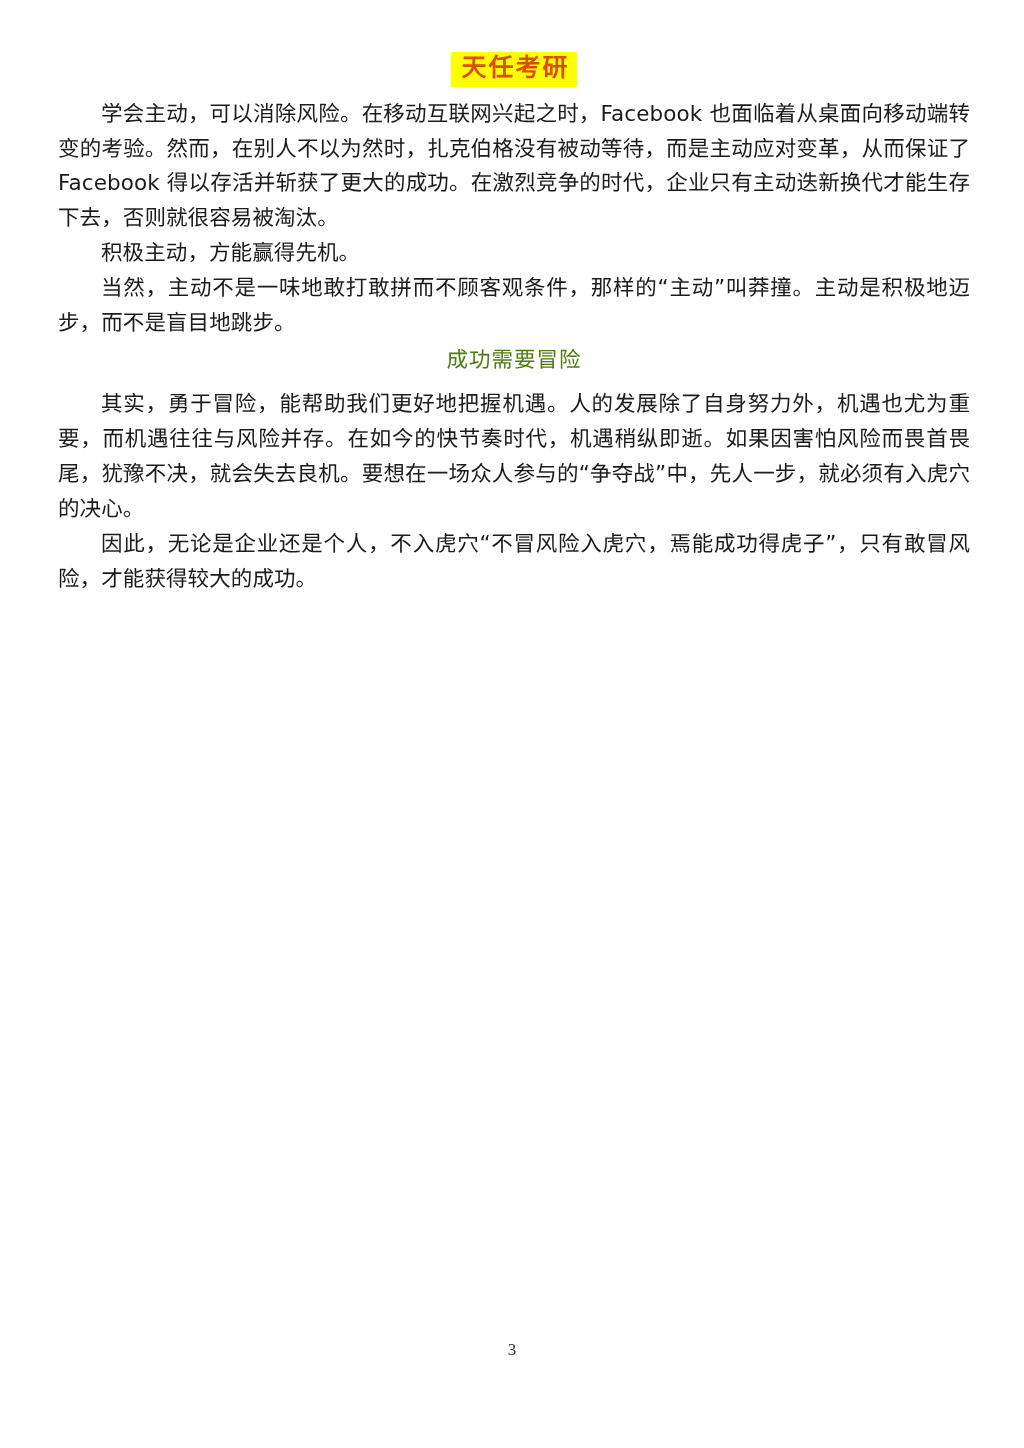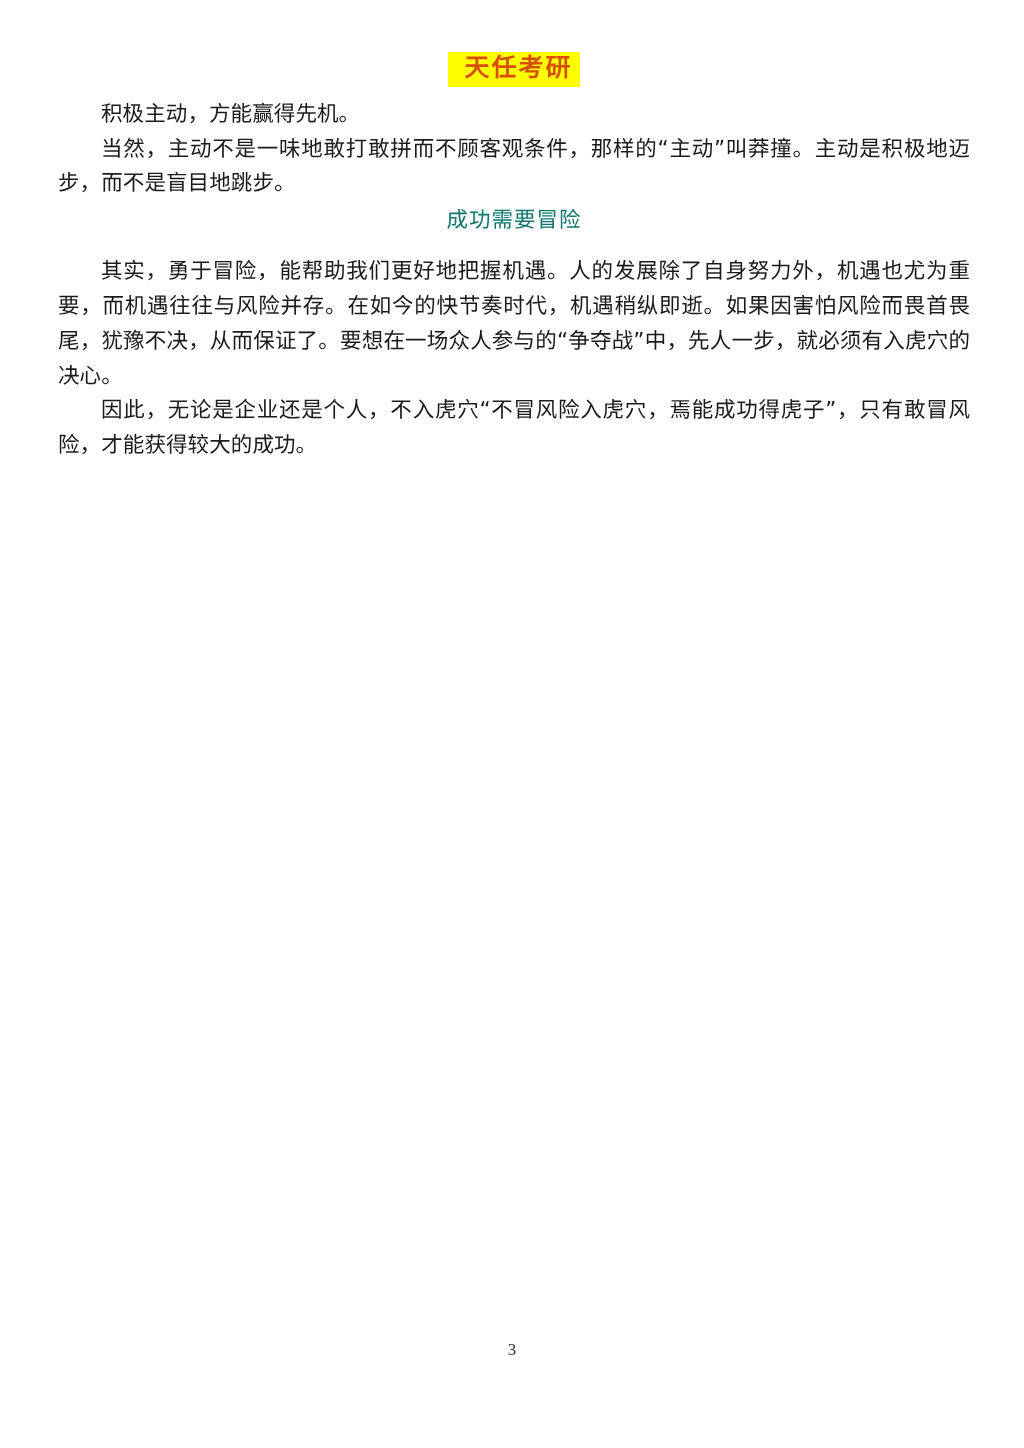--- a/index.html
+++ b/index.html
@@ -30,42 +30,42 @@
     margin: 0 0 10px 0;
     line-height: 1.2;
   }
   .doc-title {
     display: inline-block;
     background: #ffff00;
     color: #d94f00;
     font-size: 25px;
     font-weight: 700;
     letter-spacing: 2px;
-    padding: 2px 7px 4px 16px;
+    padding: 2px 7px 4px 10px;
     line-height: 1.15;
     font-family: "DejaVu Sans", "Liberation Sans", sans-serif;
   }
   p.para {
     margin: 0;
     font-size: 21.5px;
     line-height: 1.62;
     color: #1b1b1b;
     text-align: justify;
     text-justify: inter-ideograph;
     text-indent: 2em;
     letter-spacing: 0.1px;
     font-family: "DejaVu Sans", "Liberation Sans", sans-serif;
     -webkit-font-smoothing: antialiased;
   }
   h2.section-heading {
-    margin: 2px 0 16px 0;
+    margin: 2px 0 10px 0;
     font-size: 21.5px;
     font-weight: 400;
     line-height: 1.62;
-    color: #0f766e;
+    color: #4d7c0f;
     text-align: center;
     letter-spacing: 1px;
     font-family: "DejaVu Sans", "Liberation Sans", sans-serif;
   }
   .page-number {
     position: absolute;
     left: 0;
     right: 0;
     top: 1340px;
     text-align: center;
@@ -78,32 +78,33 @@
 <body>
 
 <div class="page">
 
   <div class="content">
 
     <div class="doc-title-wrap">
       <span class="doc-title">天任考研</span>
     </div>
 
+    <p class="para">学会主动，可以消除风险。在移动互联网兴起之时，Facebook 也面临着从桌面向移动端转变的考验。然而，在别人不以为然时，扎克伯格没有被动等待，而是主动应对变革，从而保证了 Facebook 得以存活并斩获了更大的成功。在激烈竞争的时代，企业只有主动迭新换代才能生存下去，否则就很容易被淘汰。</p>
 
 
     <p class="para">积极主动，方能赢得先机。</p>
 
     <p class="para">当然，主动不是一味地敢打敢拼而不顾客观条件，那样的“主动”叫莽撞。主动是积极地迈步，而不是盲目地跳步。</p>
 
     <h2 class="section-heading">成功需要冒险</h2>
 
 
 
 
-    <p class="para">其实，勇于冒险，能帮助我们更好地把握机遇。人的发展除了自身努力外，机遇也尤为重要，而机遇往往与风险并存。在如今的快节奏时代，机遇稍纵即逝。如果因害怕风险而畏首畏尾，犹豫不决，从而保证了。要想在一场众人参与的“争夺战”中，先人一步，就必须有入虎穴的决心。</p>
+    <p class="para">其实，勇于冒险，能帮助我们更好地把握机遇。人的发展除了自身努力外，机遇也尤为重要，而机遇往往与风险并存。在如今的快节奏时代，机遇稍纵即逝。如果因害怕风险而畏首畏尾，犹豫不决，就会失去良机。要想在一场众人参与的“争夺战”中，先人一步，就必须有入虎穴的决心。</p>
 
 
     <p class="para">因此，无论是企业还是个人，不入虎穴“不冒风险入虎穴，焉能成功得虎子”，只有敢冒风险，才能获得较大的成功。</p>
 
   </div>
 
   <div class="page-number">3</div>
 
 </div>
 

